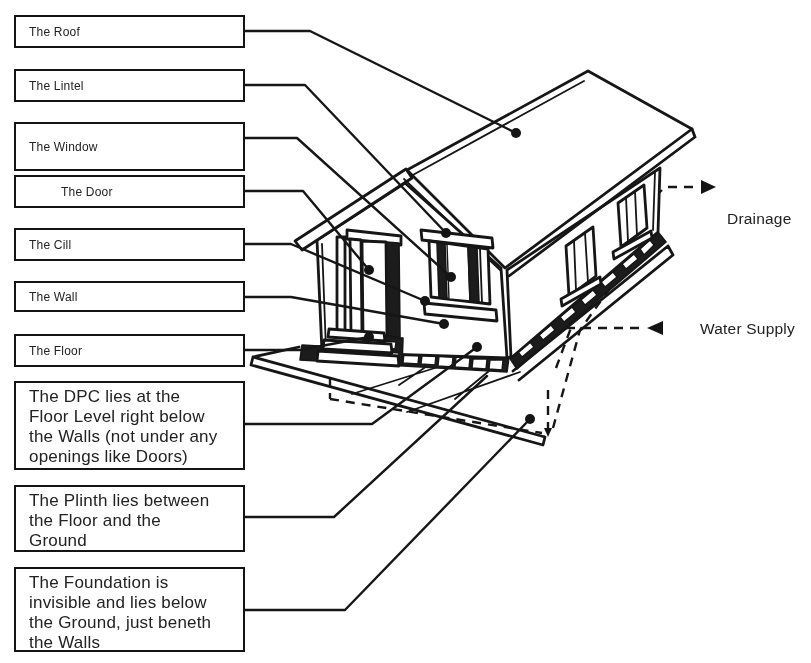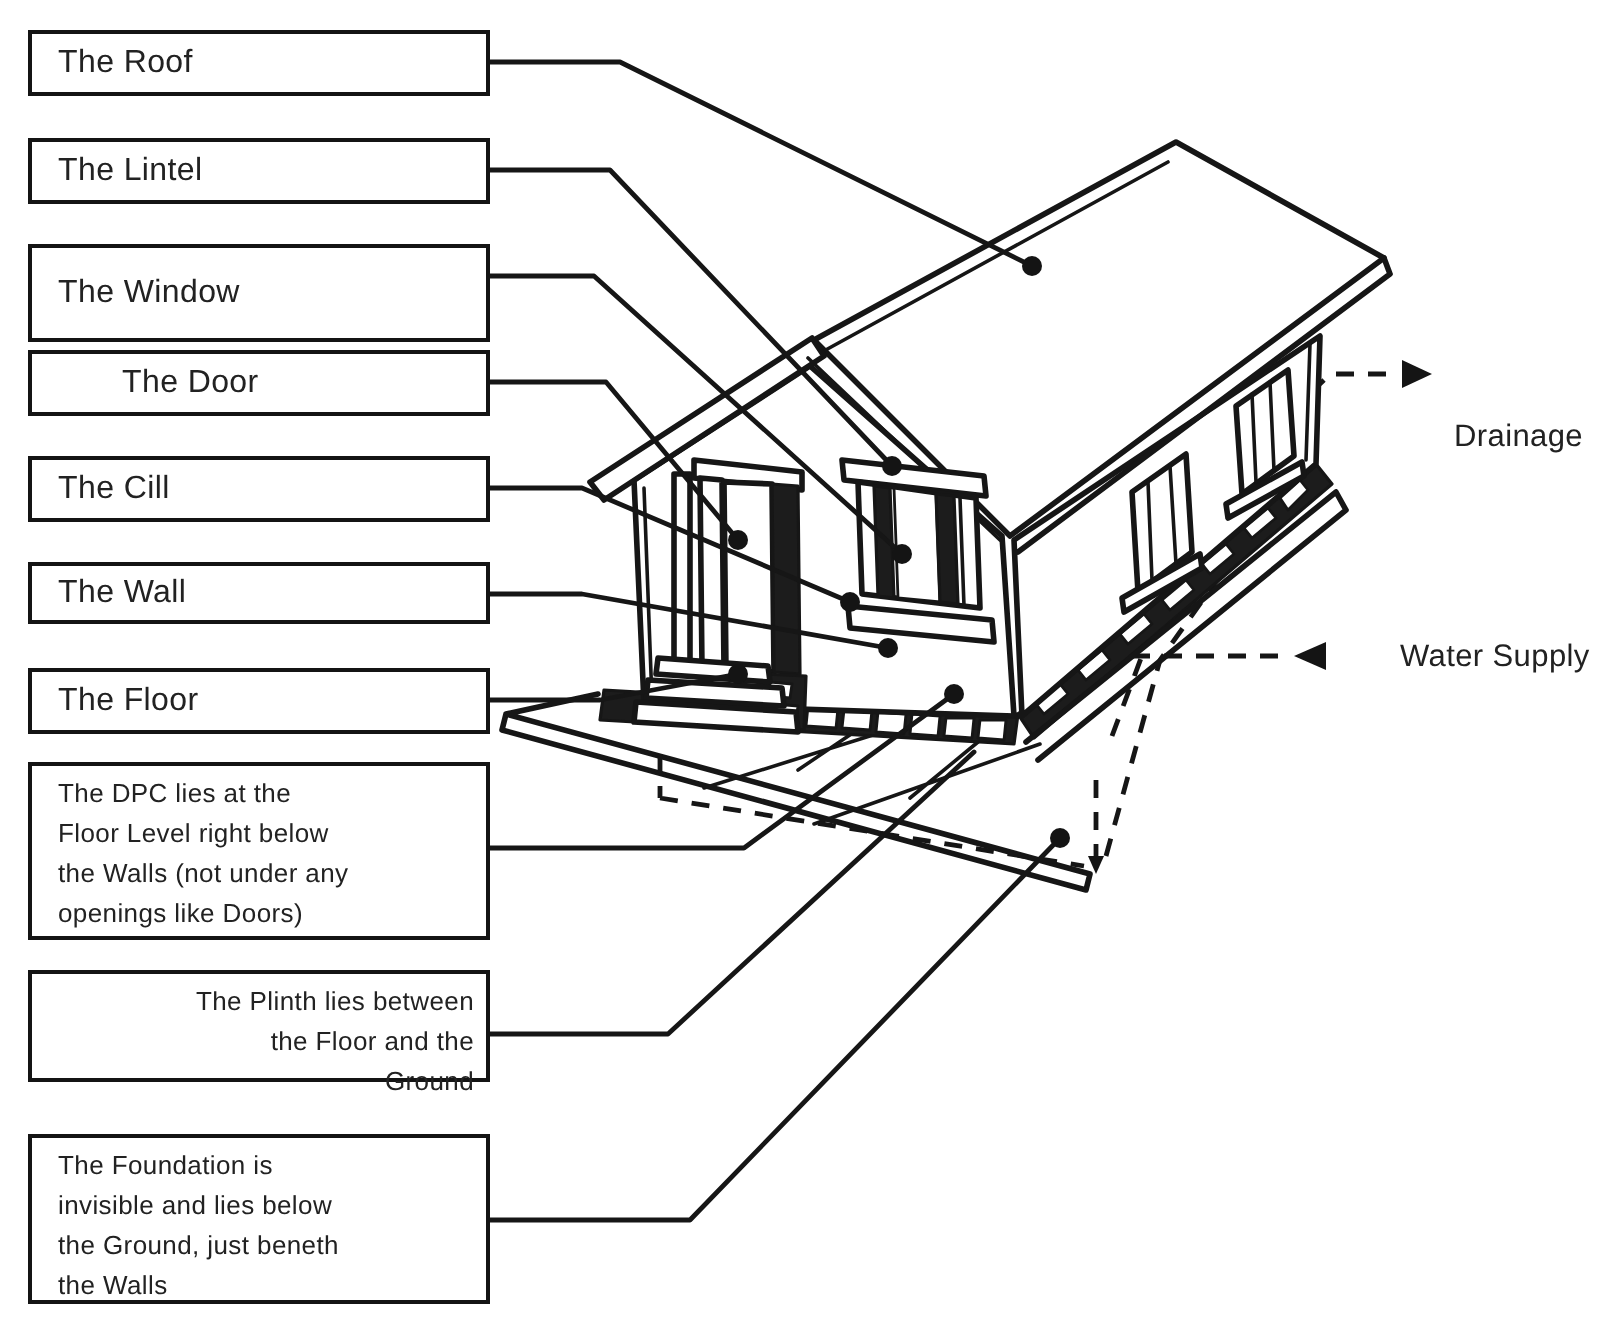--- a/index.html
+++ b/index.html
@@ -1,22 +1,22 @@
 <!DOCTYPE html>
 <html><head>
 <meta charset="utf-8">
 <style>
   html,body{margin:0;padding:0;background:#ffffff;}
   #stage{position:relative;width:811px;height:663px;background:#ffffff;overflow:hidden;
          font-family:"Liberation Sans", sans-serif;color:#1c1c1c;}
   .label-box{position:absolute;left:14px;width:231px;box-sizing:border-box;
              border:2px solid #141414;background:#ffffff;}
   .single{display:flex;align-items:center;}
-  .label-text{padding-left:13px;font-size:16px;letter-spacing:.2px;color:#222;}
-  .multi .label-text{display:block;padding:4px 6px 0 13px;font-size:13px;line-height:20px;
+  .label-text{padding-left:13px;font-size:12px;letter-spacing:.2px;color:#222;}
+  .multi .label-text{display:block;padding:4px 6px 0 13px;font-size:17px;line-height:20px;
                      white-space:pre-line;}
   .annot{position:absolute;font-size:15.5px;color:#222;letter-spacing:.2px;}
   svg{position:absolute;left:0;top:0;}
   .ln{stroke:#161616;stroke-width:2.4;fill:none;stroke-linecap:round;stroke-linejoin:round;}
   .hv{stroke:#161616;stroke-width:2.8;fill:none;stroke-linecap:round;stroke-linejoin:round;}
   .wh{stroke:#161616;stroke-width:2.8;fill:#ffffff;stroke-linejoin:round;}
   .bk{stroke:#161616;stroke-width:1.6;fill:#1c1c1c;stroke-linejoin:round;}
   .st{stroke:#161616;stroke-width:1.4;fill:#ffffff;stroke-linejoin:round;}
   .dsh{stroke:#161616;stroke-width:2.4;fill:none;stroke-dasharray:9 7;stroke-linecap:butt;}
   .dot{fill:#141414;stroke:none;}
@@ -159,21 +159,21 @@
     </div>
   <div class="label-box single" style="top:334px;height:33px;">
       <span class="label-text">The Floor</span>
     </div>
   <div class="label-box multi" style="top:381px;height:89px;">
       <span class="label-text">The DPC lies at the
 Floor Level right below
 the Walls (not under any
 openings like Doors)</span>
     </div>
-  <div class="label-box multi" style="top:485px;height:56px;text-align:right;">
+  <div class="label-box multi" style="top:485px;height:67px;">
       <span class="label-text">The Plinth lies between
 the Floor and the
 Ground</span>
     </div>
   <div class="label-box multi" style="top:567px;height:85px;">
       <span class="label-text">The Foundation is
 invisible and lies below
 the Ground, just beneth
 the Walls</span>
     </div>

